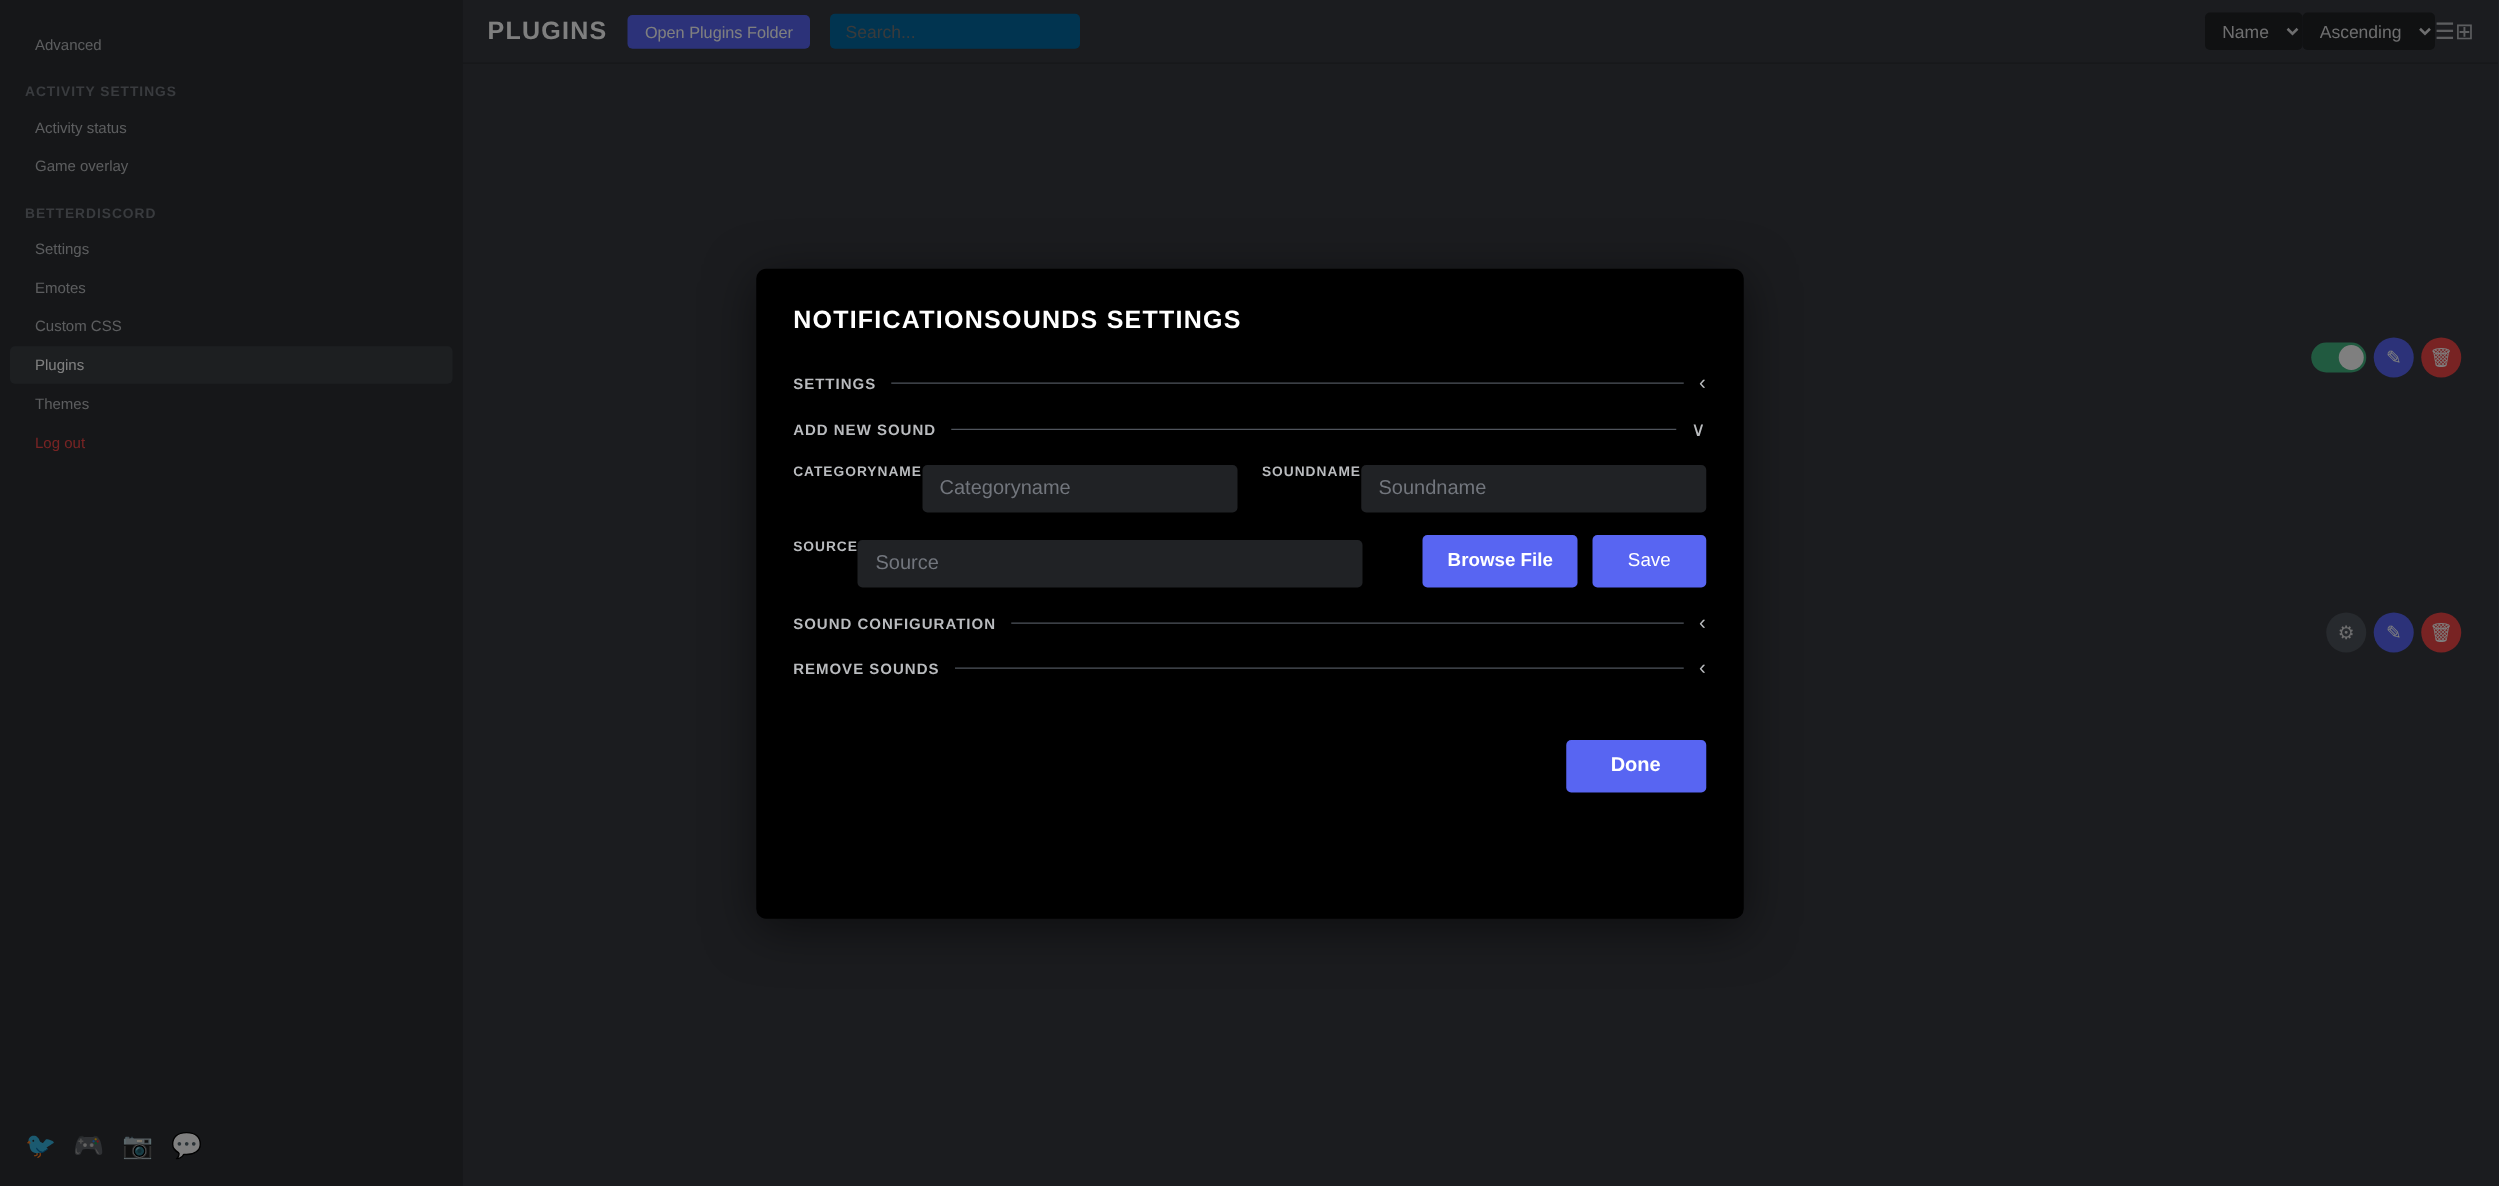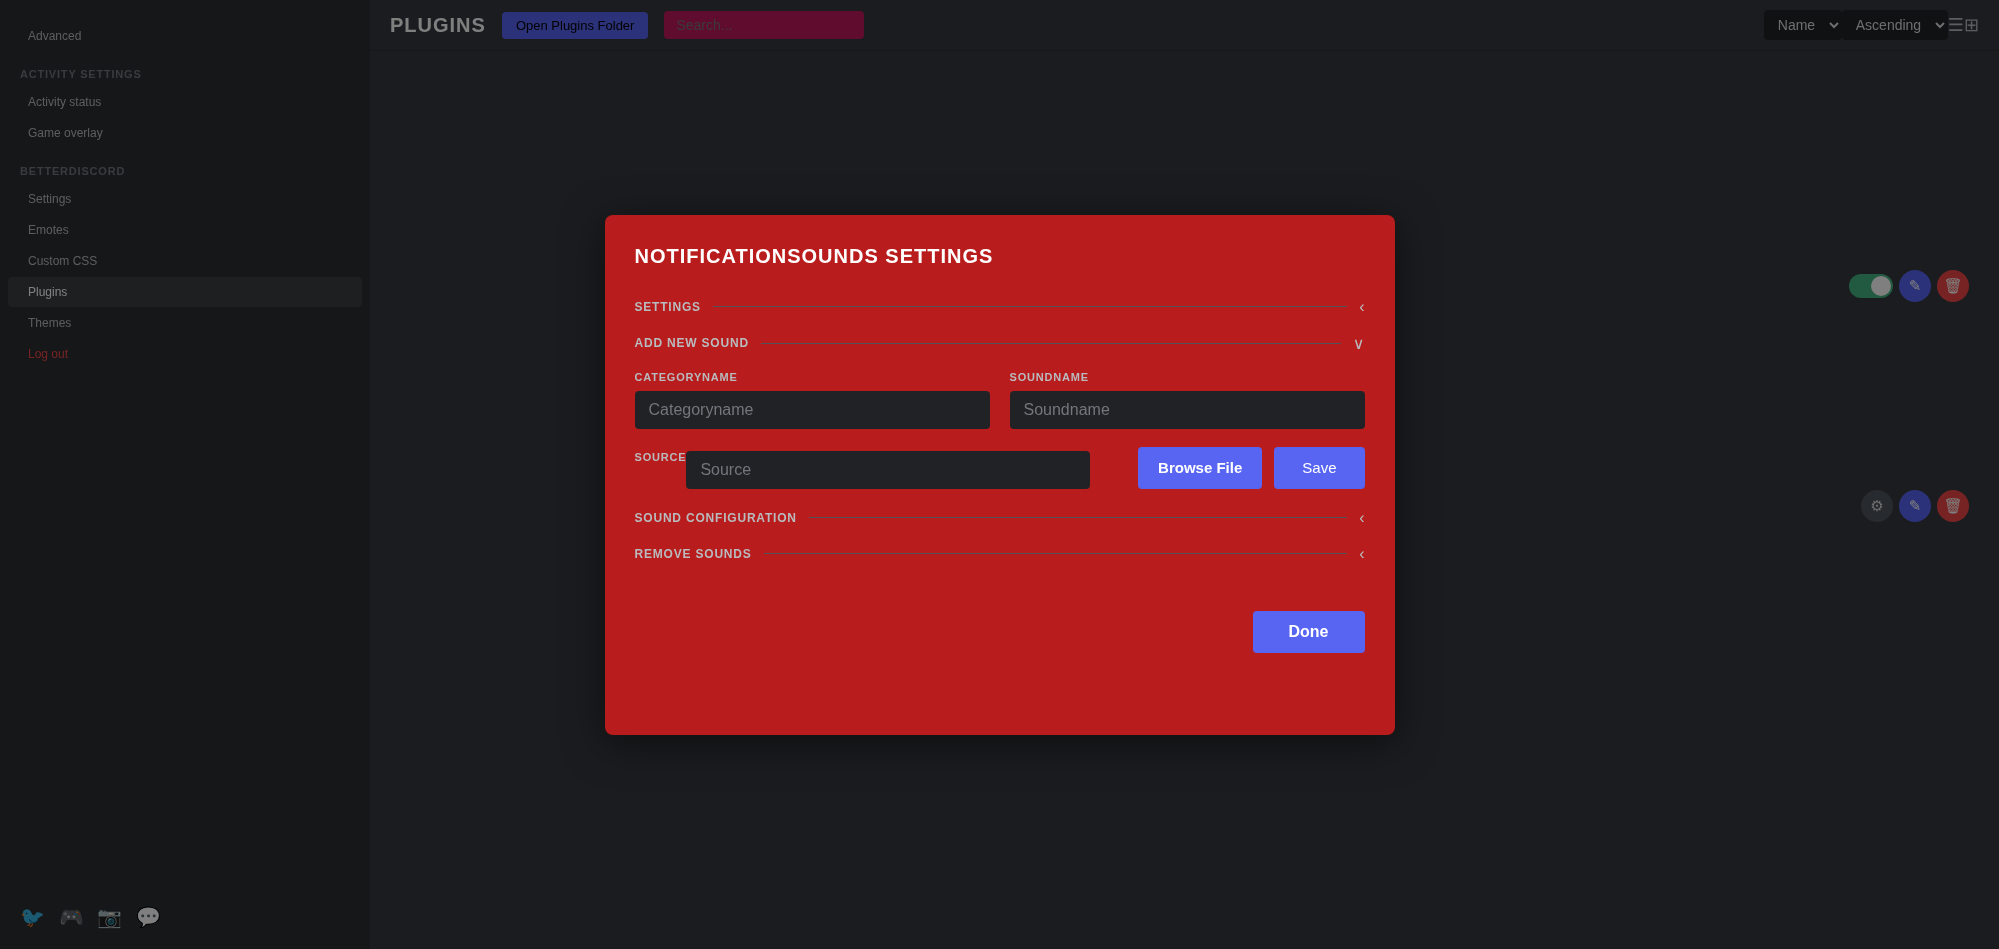--- a/index.html
+++ b/index.html
@@ -78,30 +78,30 @@
 
     .plugins-title {
       color: #fff;
       font-size: 20px;
       font-weight: 700;
       letter-spacing: 1px;
     }
 
     .open-plugins-btn {
       background: #5865f2;
-      color: #000000;
+      color: #ffffff;
       border: none;
       border-radius: 4px;
       padding: 6px 14px;
       font-size: 13px;
       cursor: pointer;
     }
 
     .search-bar {
-      background: #be185d;
+      background: #0369a1;
       border: none;
       border-radius: 4px;
       color: #dcddde;
       padding: 6px 12px;
       font-size: 14px;
       width: 200px;
     }
 
     .toolbar-right {
       display: flex;
@@ -150,21 +150,21 @@
       top: 0; left: 0;
       width: 100%; height: 100%;
       background: rgba(0,0,0,0.5);
       display: flex;
       align-items: center;
       justify-content: center;
       z-index: 100;
     }
 
     .modal {
-      background: #b91c1c;
+      background: #000000;
       border-radius: 8px;
       width: 790px;
       min-height: 520px;
       padding: 30px 30px 22px;
       position: relative;
       box-shadow: 0 8px 40px rgba(0,0,0,0.5);
     }
 
     .modal-title {
       color: #fff;
@@ -206,21 +206,21 @@
 
     
     .form-row {
       display: flex;
       gap: 20px;
       margin-bottom: 18px;
     }
 
     .form-group {
       display: flex;
-      flex-direction: column;
+      flex-direction: row;
       flex: 1;
     }
 
     .form-label {
       color: #b9bbbe;
       font-size: 11px;
       font-weight: 700;
       letter-spacing: 0.8px;
       text-transform: uppercase;
       margin-bottom: 8px;

